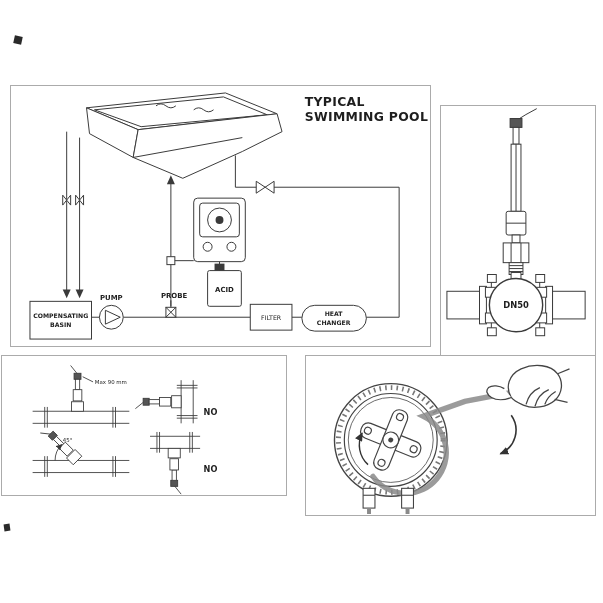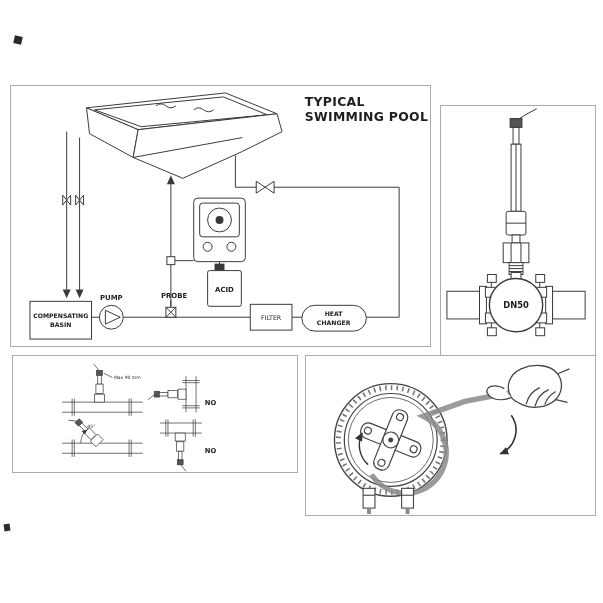--- a/index.html
+++ b/index.html
@@ -11,21 +11,21 @@
     font-family: "DejaVu Sans", "Liberation Sans", sans-serif;
     overflow: hidden;
   }
   .panel {
     position: absolute;
     border: 1px solid #ababab;
     background: #ffffff;
   }
   #panel-pool     { left: 10px;  top: 85px;  width: 421px; height: 262px; }
   #panel-fitting  { left: 440px; top: 85px;  width: 156px; height: 262px; margin-top: 20px; }
-  #panel-install  { left: 12px;  top: 355px; width: 286px; height: 118px; }
+  #panel-install  { left: 1px;  top: 355px; width: 286px; height: 141px; }
   #panel-pumphead { left: 305px; top: 355px; width: 291px; height: 161px; }
   svg { display: block; width: 100%; height: 100%; }
   text { font-family: "DejaVu Sans", "Liberation Sans", sans-serif; fill: #1e1e1e; }
   .t-title { font-size: 12.5px; font-weight: bold; letter-spacing: .3px; }
   .t-box   { font-size: 6.2px;  font-weight: bold; }
   .t-sm    { font-size: 7px;    font-weight: bold; }
   .t-tiny  { font-size: 6.3px; }
   .t-no    { font-size: 9.5px;  font-weight: bold; }
   .t-dn    { font-size: 8.5px;  font-weight: bold; }
   .speck { position: absolute; background: #2a2a2a; }

